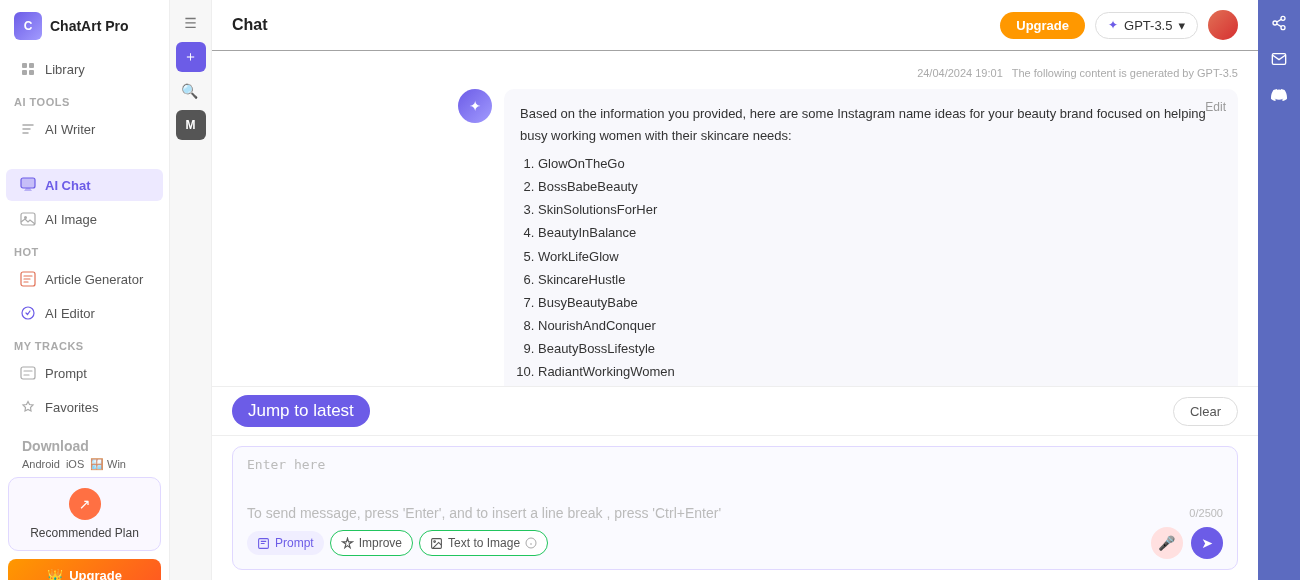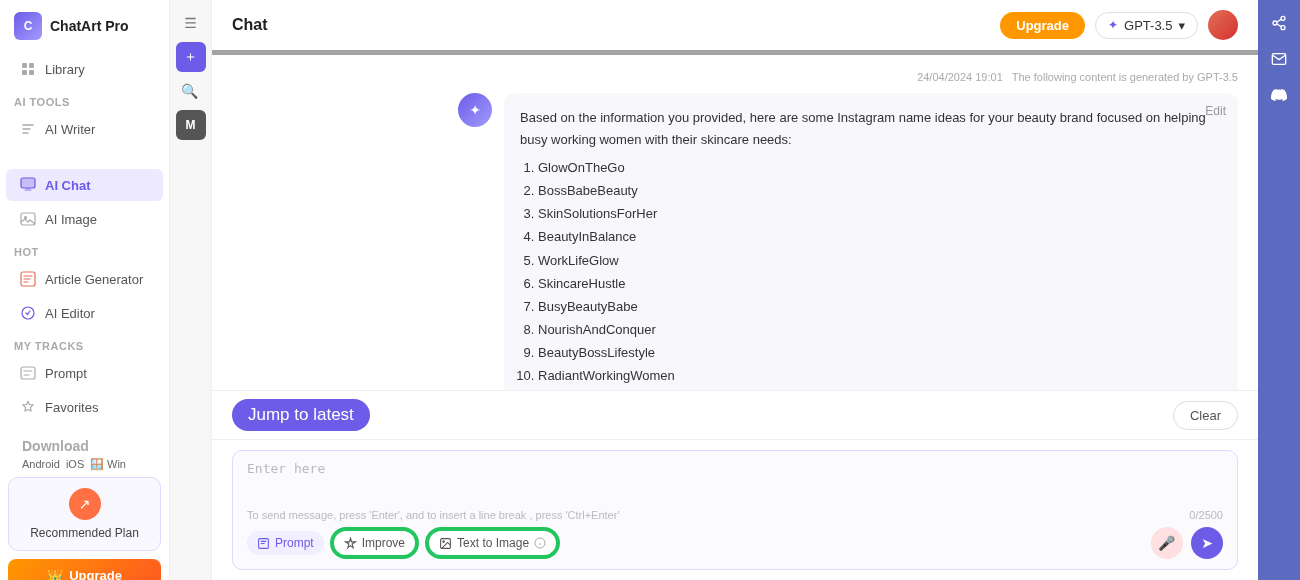--- a/index.html
+++ b/index.html
@@ -128,21 +128,21 @@
     
     .main {
       flex: 1;
       display: flex;
       flex-direction: column;
       background: #fff;
       overflow: hidden;
     }
     .main-header {
       padding: 10px 20px;
-      border-bottom: 5px solid #a3a3a3;
+      border-bottom: 1px solid #a3a3a3;
       display: flex;
       align-items: center;
       justify-content: space-between;
       flex-shrink: 0;
     }
     .main-title { font-size: 16px; font-weight: 600; color: #222; }
     .header-right { display: flex; align-items: center; gap: 10px; }
     .upgrade-btn-header {
       background: #ff9800;
       color: #fff;
@@ -274,42 +274,42 @@
       resize: none;
       height: 36px;
     }
     .input-field::placeholder { color: #bbb; }
     .input-footer {
       display: flex;
       align-items: center;
       justify-content: space-between;
       margin-top: 8px;
     }
-    .input-hint { font-size: 11px; color: #bbb; }
+    .input-hint { font-size: 14px; color: #bbb; }
     .input-count { font-size: 11px; color: #bbb; }
     .input-tools {
       display: flex;
       align-items: center;
       gap: 6px;
       margin-top: 6px;
     }
     .tool-btn {
       display: flex; align-items: center; gap: 5px;
       padding: 5px 10px;
       border-radius: 16px;
       background: #f0eeff;
       color: #6c5ce7;
       font-size: 12px;
       font-weight: 500;
       cursor: pointer;
       border: none;
     }
     .tool-btn.outline {
       background: #fff;
-      border: 4px solid #22c55e;
+      border: 1px solid #22c55e;
       color: #555;
     }
     .tool-btn-right { margin-left: auto; display: flex; gap: 8px; }
     .send-btn {
       width: 32px; height: 32px;
       border-radius: 50%;
       background: #6c5ce7;
       color: #fff;
       border: none;
       display: flex; align-items: center; justify-content: center;

